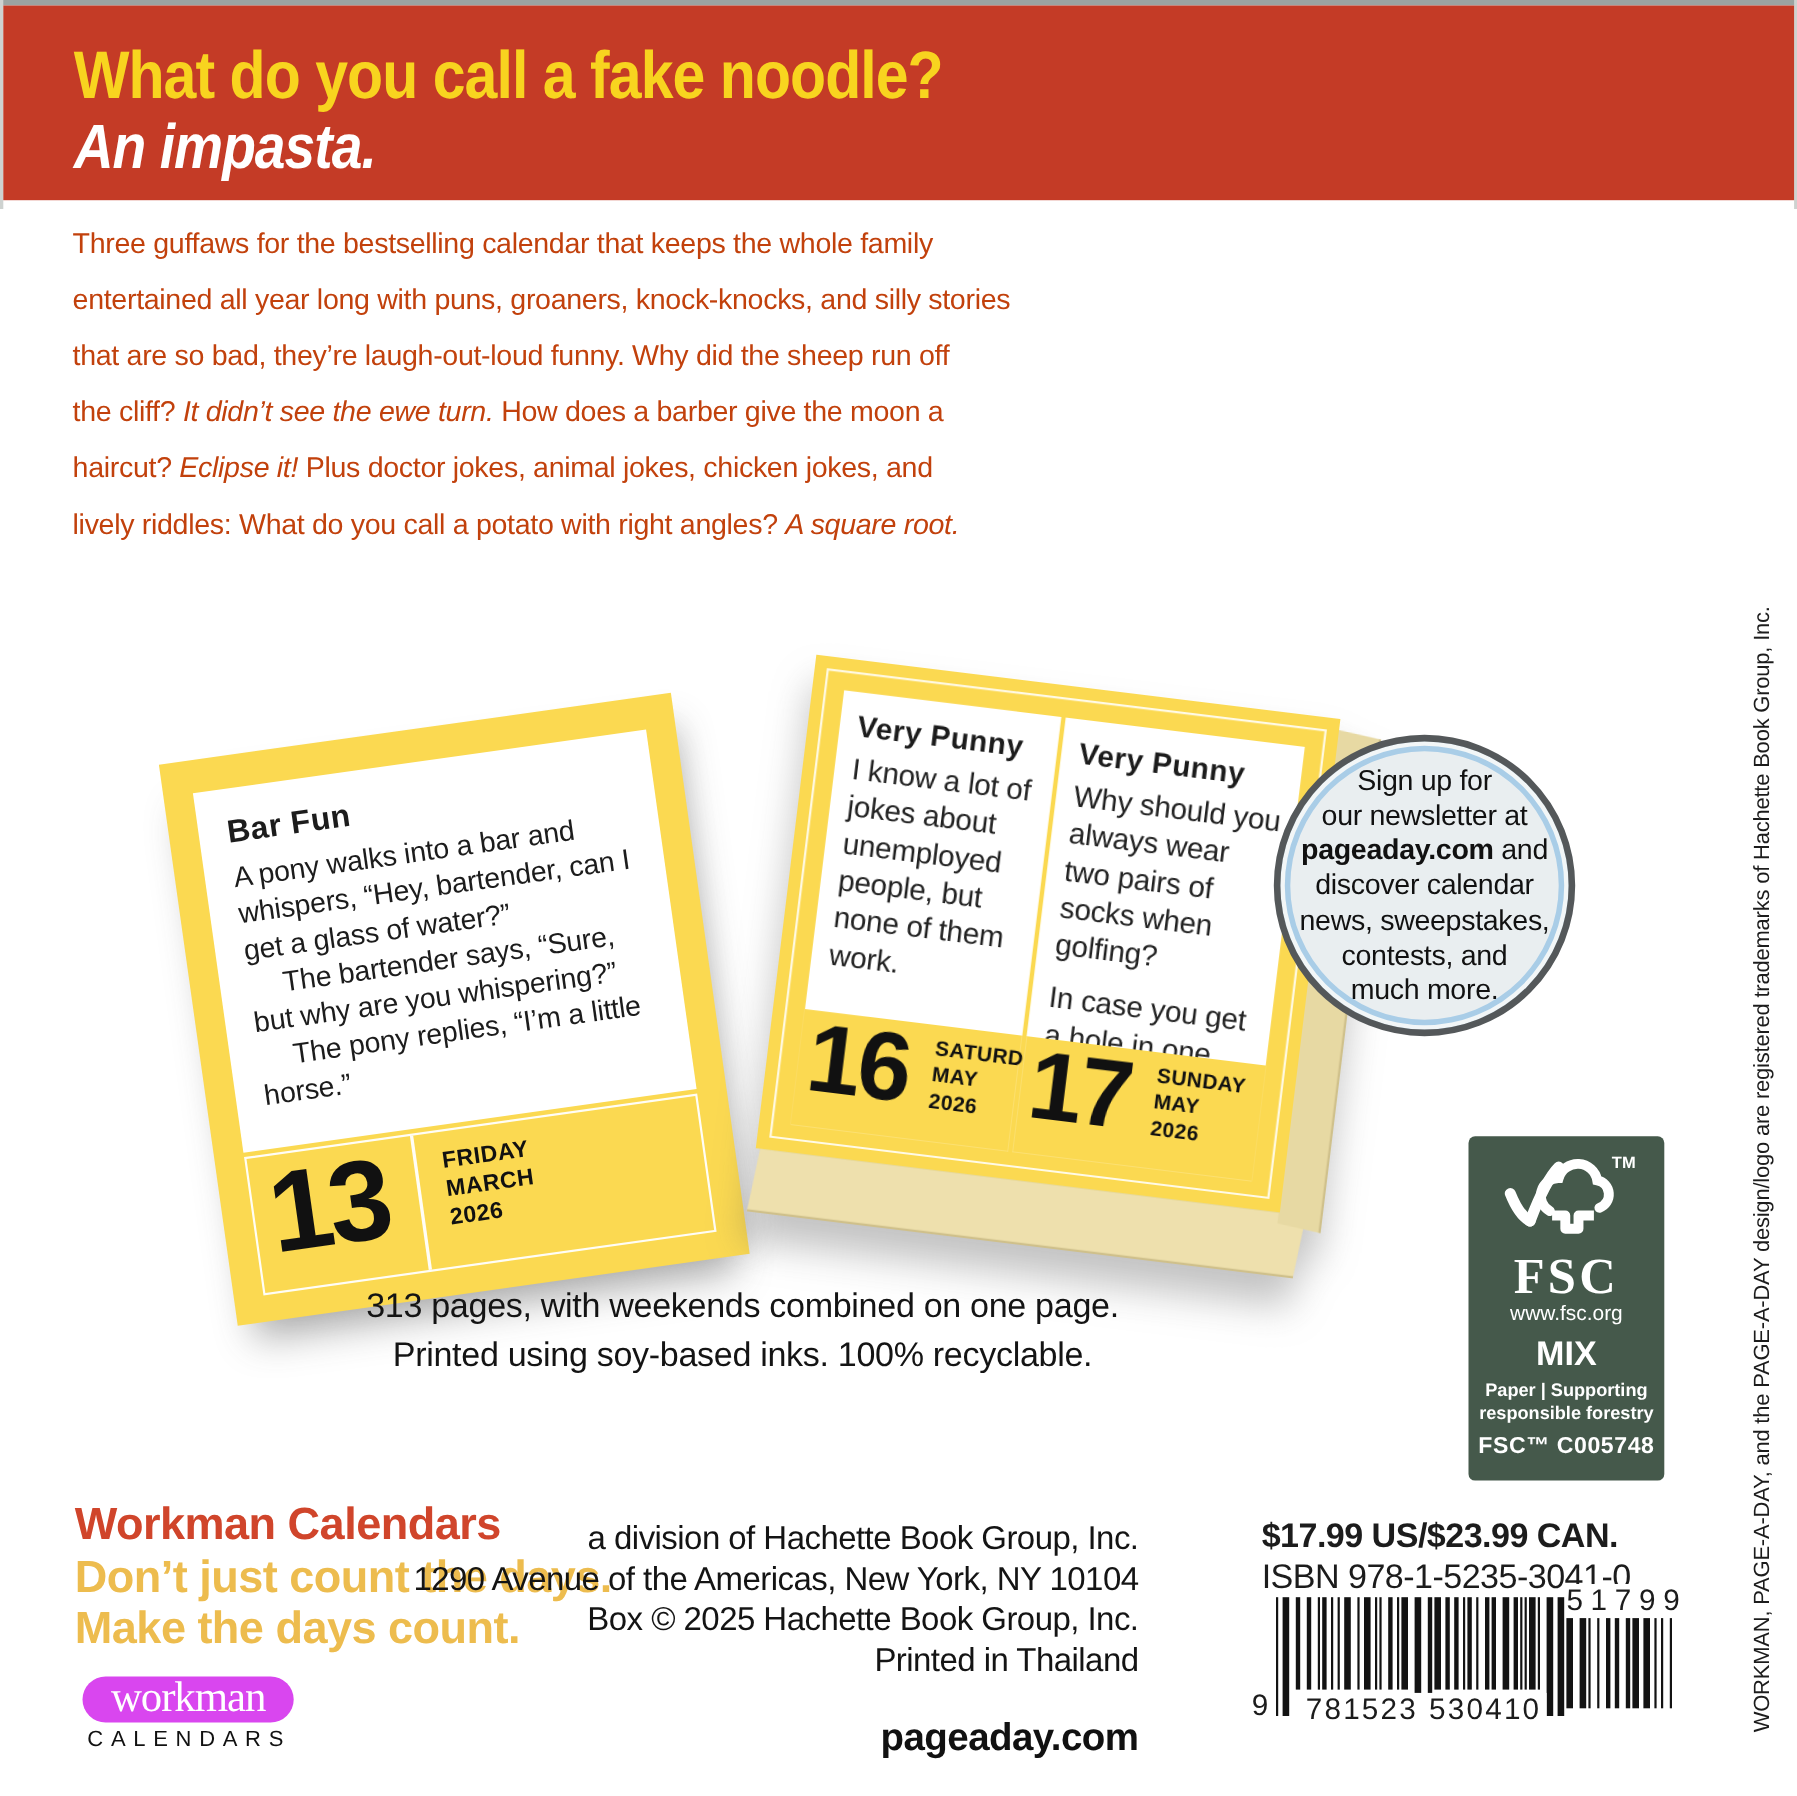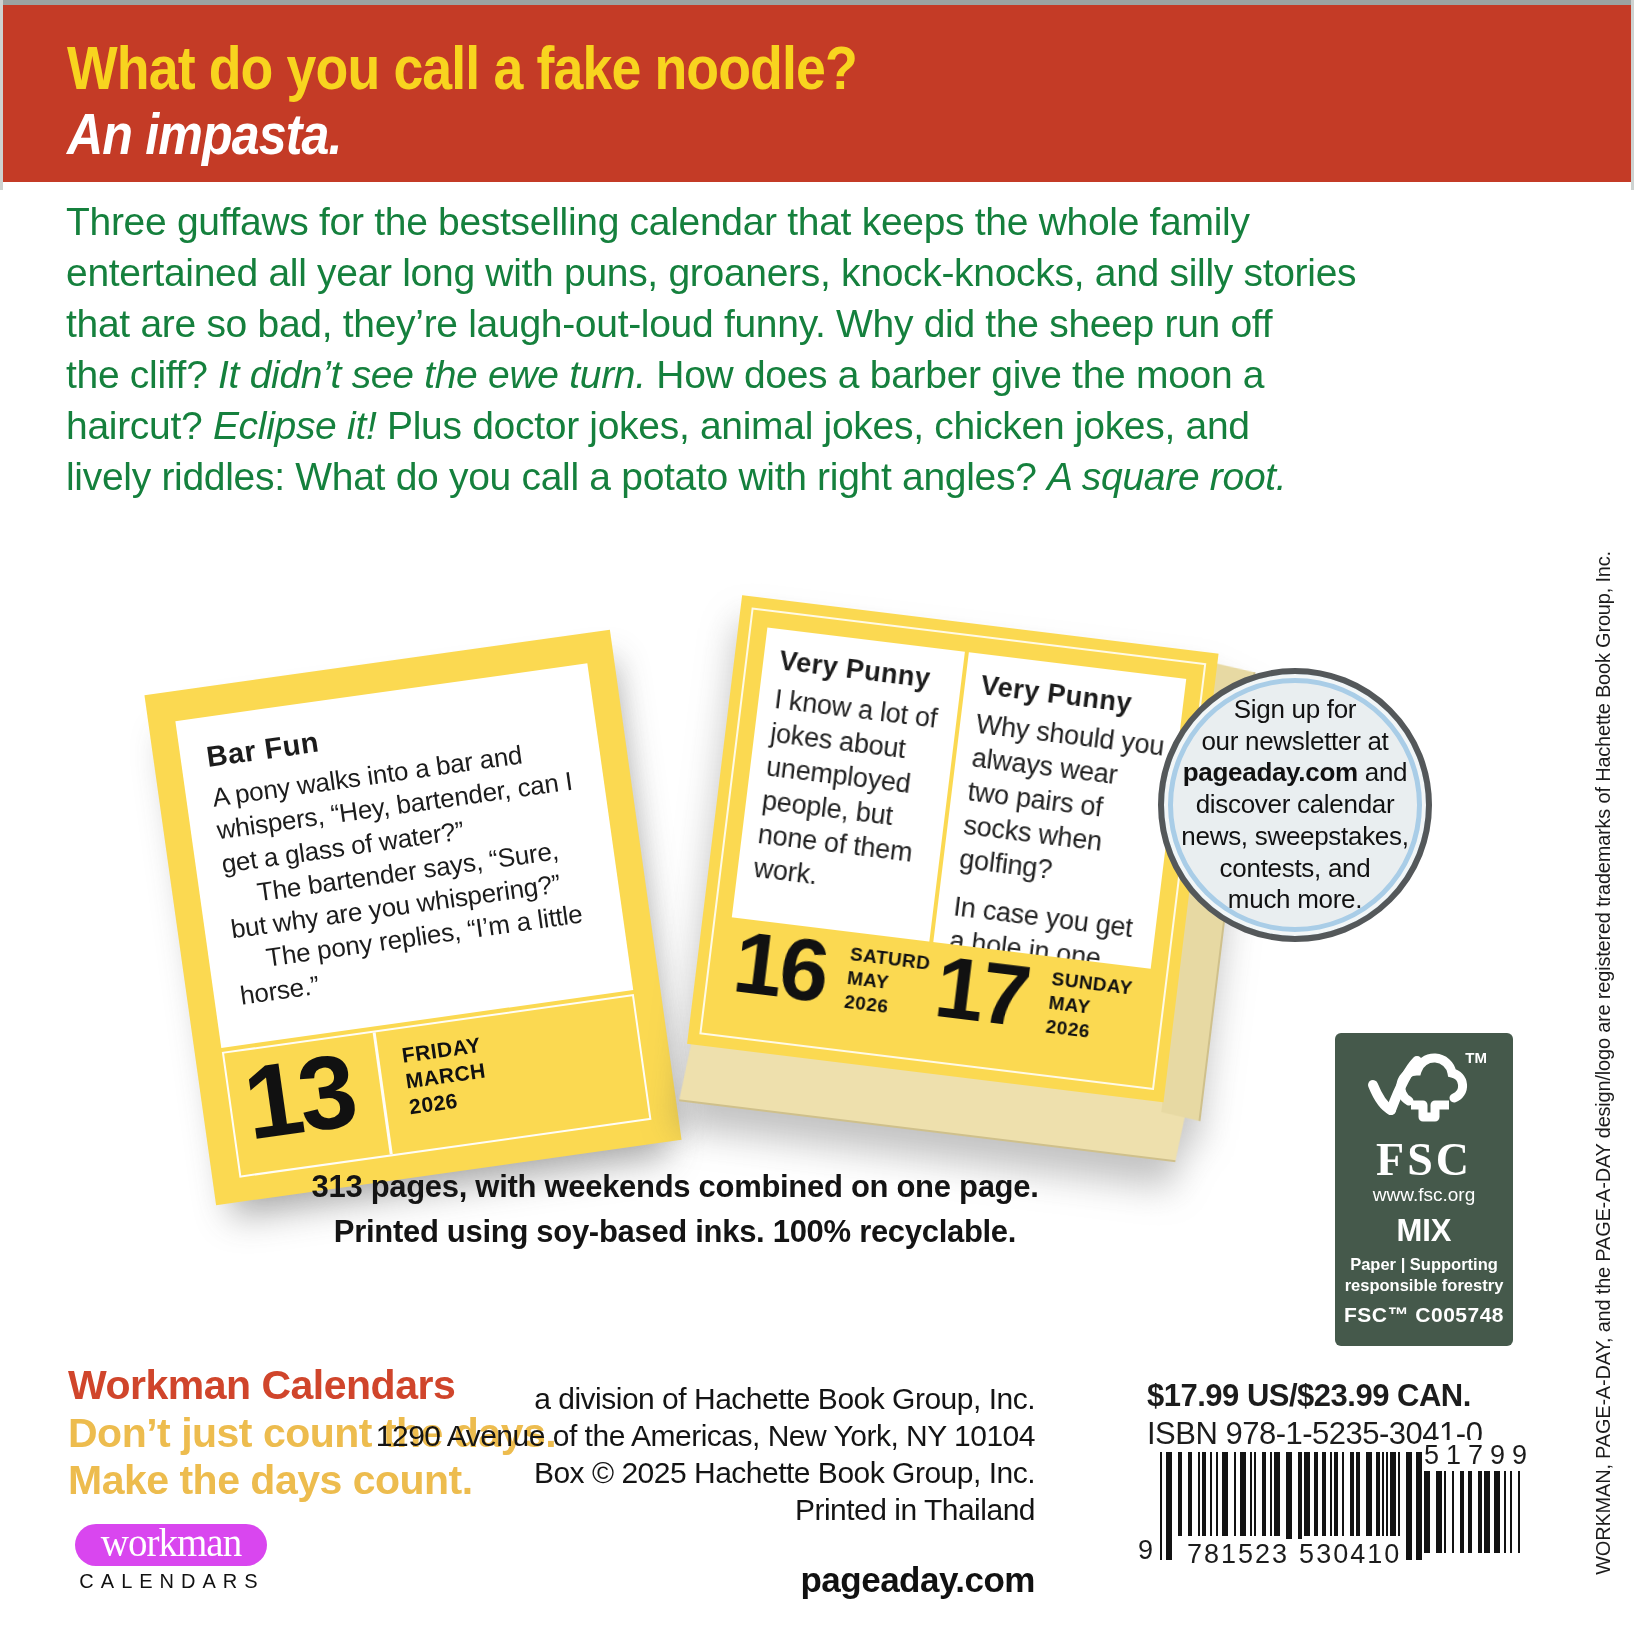--- a/index.html
+++ b/index.html
@@ -11,21 +11,21 @@
 
   
   .banner{position:absolute;top:5px;left:3px;right:3px;height:177px;background:#c43b26;}
   .banner .q{position:absolute;left:64px;top:28px;font-size:61px;font-weight:bold;
              color:#f8d41f;transform:scaleX(.88);transform-origin:left center;letter-spacing:-1px;}
   .banner .a{position:absolute;left:64px;top:96px;font-size:57px;font-weight:bold;font-style:italic;
              color:#ffffff;transform:scaleX(.88);transform-origin:left center;letter-spacing:-1px;}
 
   
   .intro{position:absolute;left:66px;top:196px;width:1520px;margin:0;
-         font-size:39px;line-height:51px;letter-spacing:-.3px;color:#15803d;white-space:nowrap;}
+         font-size:26px;line-height:51px;letter-spacing:-.3px;color:#c2410c;white-space:nowrap;}
   .intro i{font-style:italic;}
 
   
   .cal1{position:absolute;left:178px;top:660px;width:470px;height:515px;background:#fbd951;
         transform:rotate(-8deg);box-shadow:0 30px 34px -14px rgba(70,70,70,.4), 22px 8px 30px -18px rgba(70,70,70,.25);}
   .c1-white{position:absolute;left:27px;right:27px;top:30px;height:330px;background:#fff;}
   .c1-title{margin:24px 0 8px 26px;font-size:29px;font-weight:bold;letter-spacing:.5px;}
   .c1-body{margin:0 24px 0 26px;font-size:26px;line-height:1.28;letter-spacing:-.2px;}
   .c1-body p{margin:0;}
   .c1-body p.ind{text-indent:1.2em;}
@@ -56,21 +56,21 @@
   
   .circle{position:absolute;left:1158px;top:668px;width:262px;height:262px;border-radius:50%;
           background:#e9eef0;border:6px solid #54585a;z-index:5;
           box-shadow:inset 0 0 0 4px #f2f6f7, inset 0 0 0 9px #a9cde7;
           display:flex;align-items:center;justify-content:center;text-align:center;}
   .circle p{margin:0;font-size:26px;line-height:1.22;letter-spacing:-.3px;color:#111;text-align:center;}
   .circle b{font-weight:bold;}
 
   
   .specs{position:absolute;left:275px;top:1164px;width:800px;text-align:center;
-         font-size:31px;line-height:45px;letter-spacing:-.3px;color:#141414;font-weight:bold;}
+         font-size:31px;line-height:45px;letter-spacing:-.3px;color:#141414;}
 
   
   .fsc{position:absolute;left:1335px;top:1033px;width:178px;height:313px;background:#45594b;
        border-radius:6px;color:#fff;text-align:center;}
   .fsc svg{position:absolute;left:30px;top:12px;}
   .fsc-tm{position:absolute;right:26px;top:16px;font-size:15px;font-weight:bold;}
   .fsc-word{position:absolute;left:0;right:0;top:100px;font-family:"Liberation Serif",serif;
             font-size:46px;font-weight:bold;letter-spacing:3px;}
   .fsc-url{position:absolute;left:0;right:0;top:151px;font-size:19px;}
   .fsc-mix{position:absolute;left:0;right:0;top:180px;font-size:31px;font-weight:bold;}

